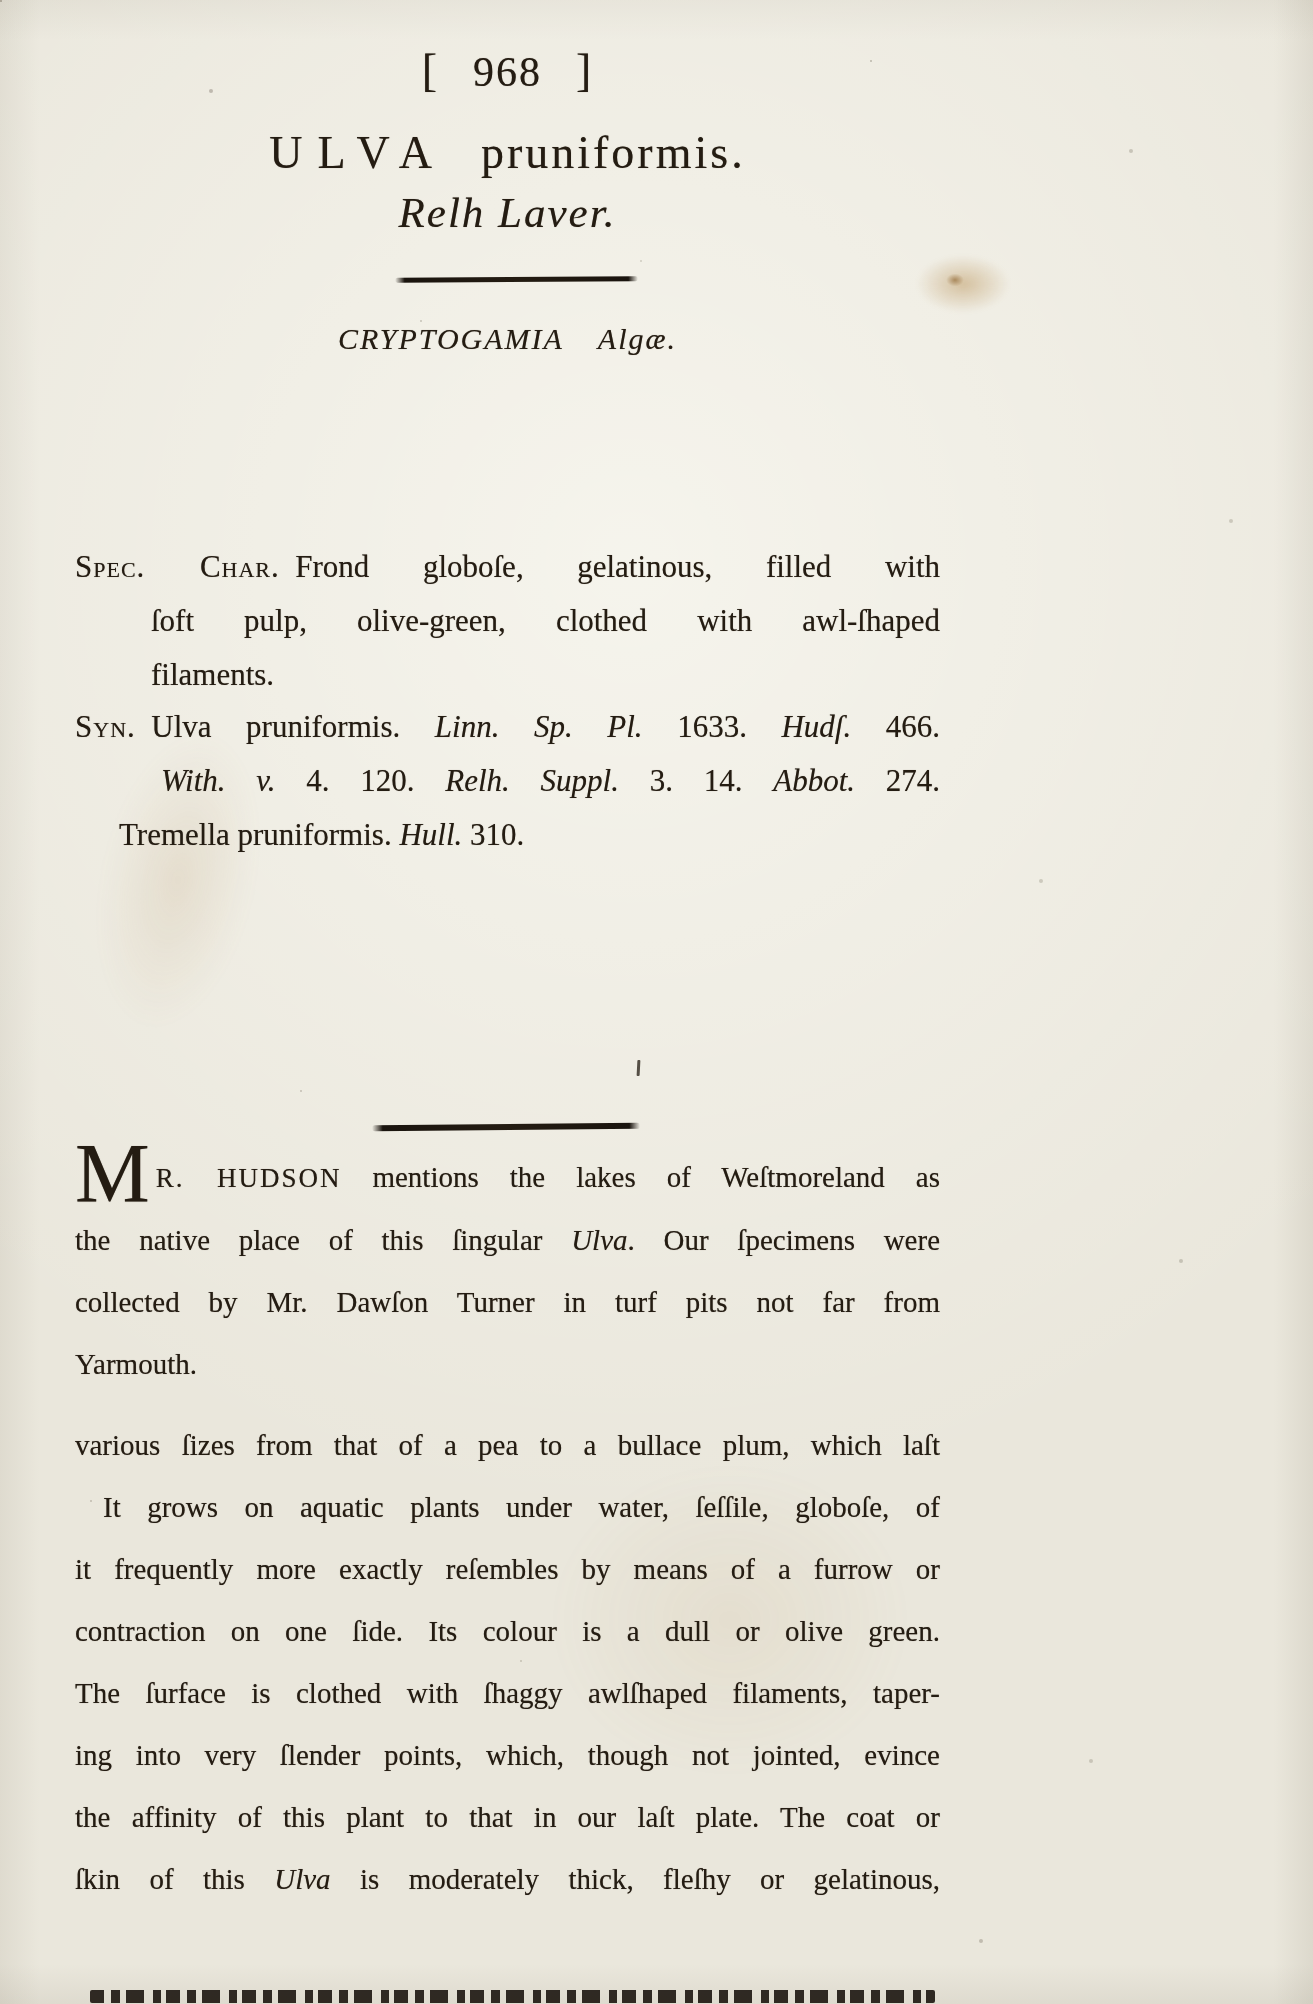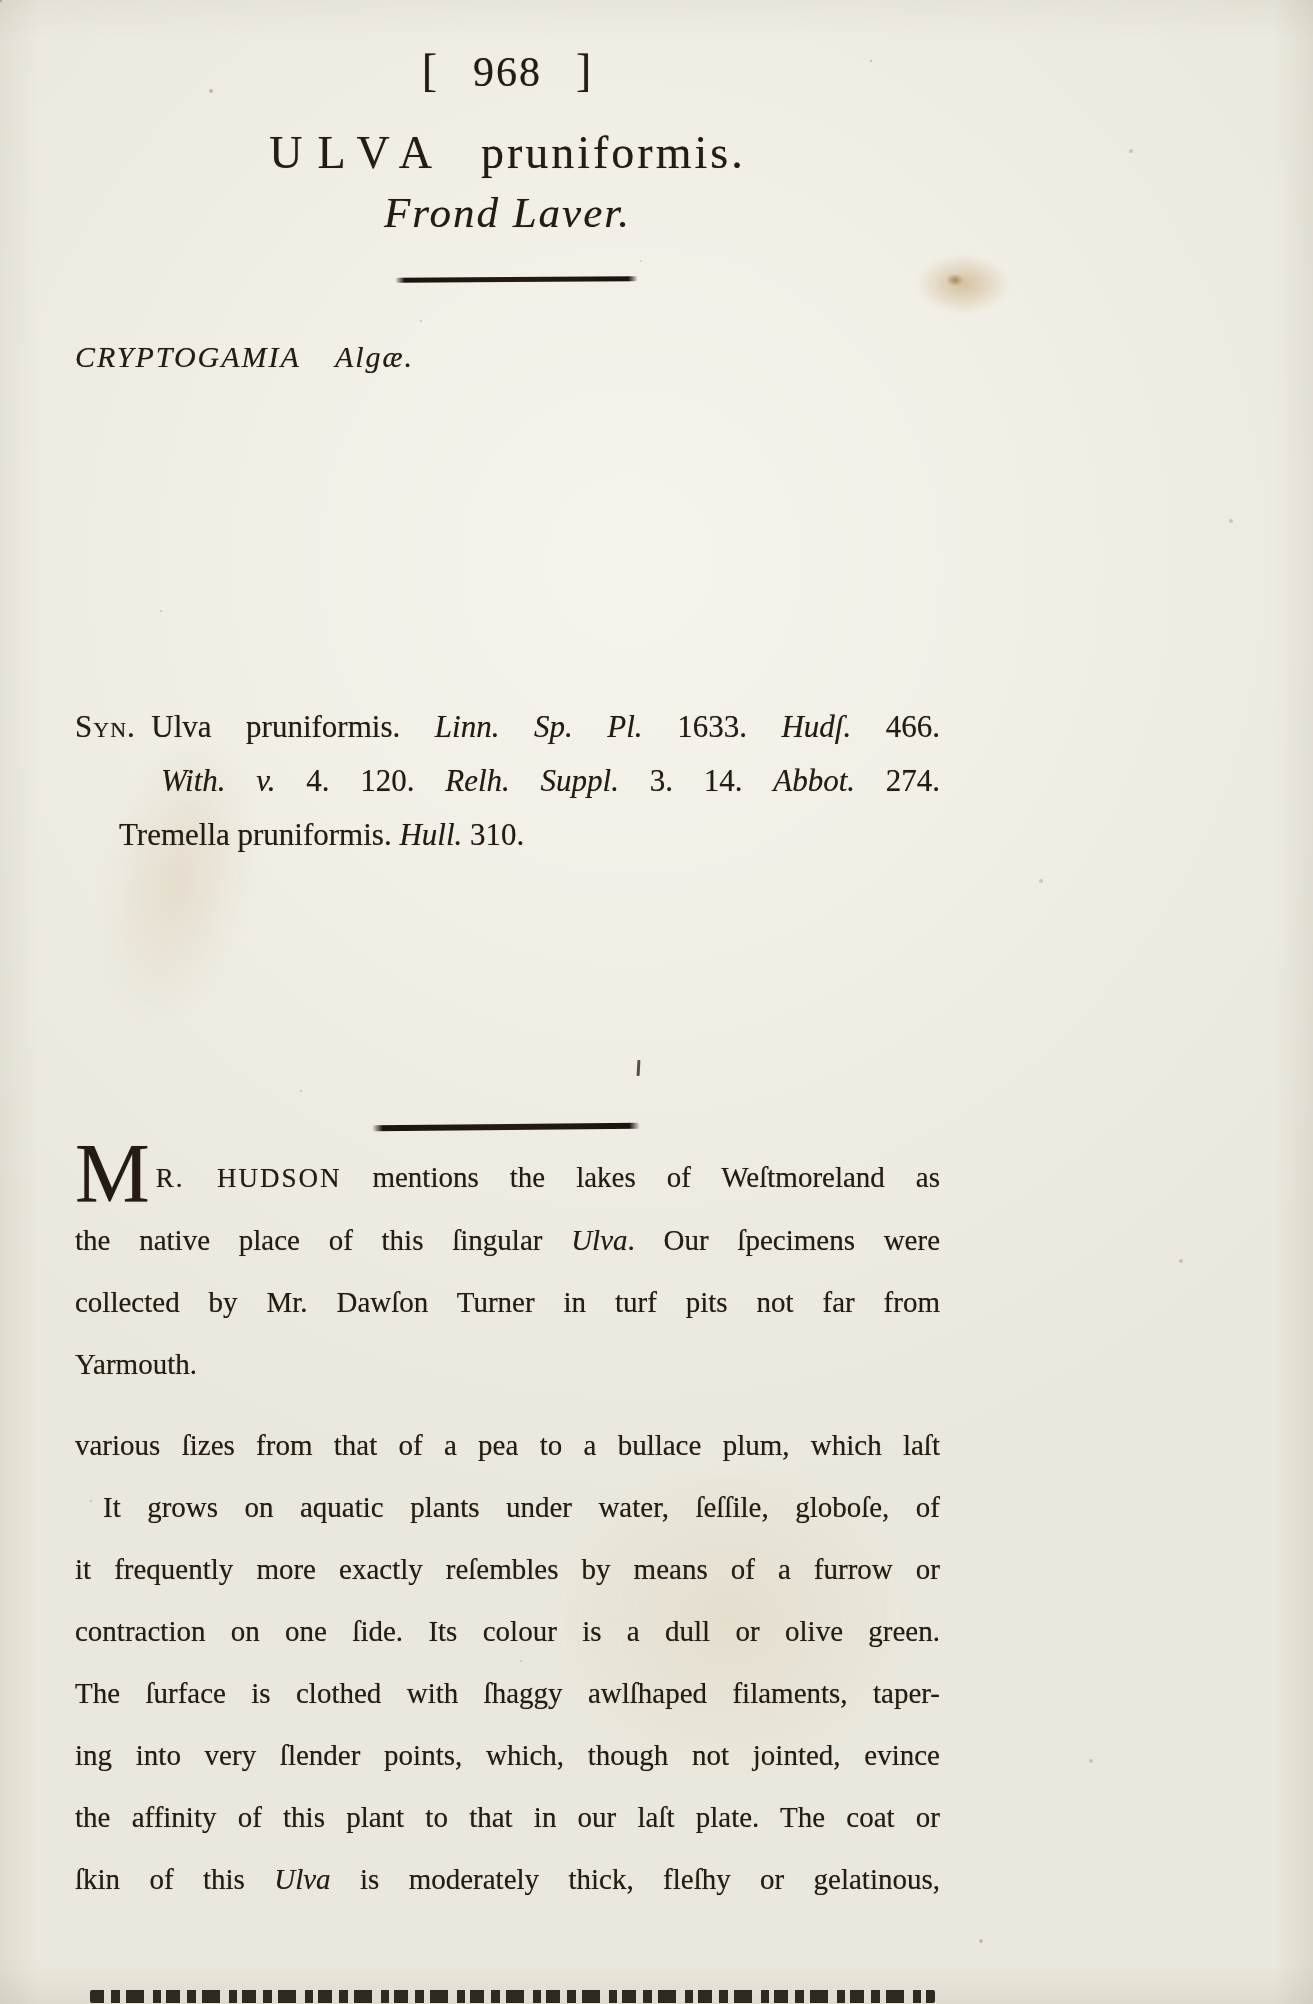--- a/index.html
+++ b/index.html
@@ -33,21 +33,21 @@
 
   .title{top:126px;text-align:center;font-size:46px;}
   .title .genus{letter-spacing:15px;margin-right:34px;}
   .title .species{letter-spacing:3px;}
   .subtitle{top:188px;text-align:center;font-size:43px;font-style:italic;letter-spacing:2px;}
 
   .rule{position:absolute;height:5px;background:linear-gradient(90deg,rgba(26,20,14,0) 0%,#1a140e 4%,#241c12 50%,#1a140e 96%,rgba(26,20,14,0) 100%);border-radius:3px;}
   .rule1{left:395px;top:277px;width:243px;transform:rotate(-0.4deg);}
   .rule2{left:372px;top:1124px;width:268px;height:6px;transform:rotate(-0.5deg);}
 
-  .classif{top:340px;font-size:30px;letter-spacing:2px;}
+  .classif{top:322px;text-align:center;font-size:30px;letter-spacing:2px;}
 
   .entry{font-size:31px;line-height:54px;}
   .entry .hang{padding-left:76px;}
   #gen{top:377px;}
   #spec{top:540px;}
   #syn{top:700px;}
   #syn .hang2{padding-left:86px;}
   #syn .hang3{padding-left:44px;}
 
   .bodypar{font-size:29px;line-height:62px;}
@@ -95,27 +95,32 @@
   <div class="specks"></div>
 
   <div class="col folio" style="position:absolute;">
     <span class="brk">[</span><span class="num">968</span><span class="brk">]</span>
   </div>
 
   <div class="col title" style="position:absolute;">
     <span class="genus">ULVA</span><span class="species">pruniformis.</span>
   </div>
 
-  <div class="col subtitle" style="position:absolute;">Frond Laver.</div>
+  <div class="col subtitle" style="position:absolute;">Relh Laver.</div>
 
   <div class="rule rule1"></div>
 
   <div class="col classif" style="position:absolute;"><span class="it">CRYPTOGAMIA</span><span>  </span><span class="it">Algæ.</span></div>
 
 
+  <div class="col entry" id="spec" style="position:absolute;">
+    <div class="just"><span class="sc">Spec. Char.</span><span> </span><span>Frond globoſe, gelatinous, filled with</span></div>
+    <div class="just hang"><span>ſoft pulp, olive-green, clothed with awl-ſhaped</span></div>
+    <div class="hang"><span>filaments.</span></div>
+  </div>
 
   <div class="col entry" id="syn" style="position:absolute;">
     <div class="just"><span class="sc">Syn.</span><span> Ulva pruniformis. </span><span class="it">Linn. Sp. Pl.</span><span> 1633. </span><span class="it">Hudſ.</span><span> 466.</span></div>
     <div class="just hang2"><span class="it">With. v.</span><span> 4. 120. </span><span class="it">Relh. Suppl.</span><span> 3. 14. </span><span class="it">Abbot.</span><span> 274.</span></div>
     <div class="hang3"><span>Tremella pruniformis. </span><span class="it">Hull.</span><span> 310.</span></div>
   </div>
 
   <div class="stray-tick"></div>
 
   <div class="rule rule2"></div>

